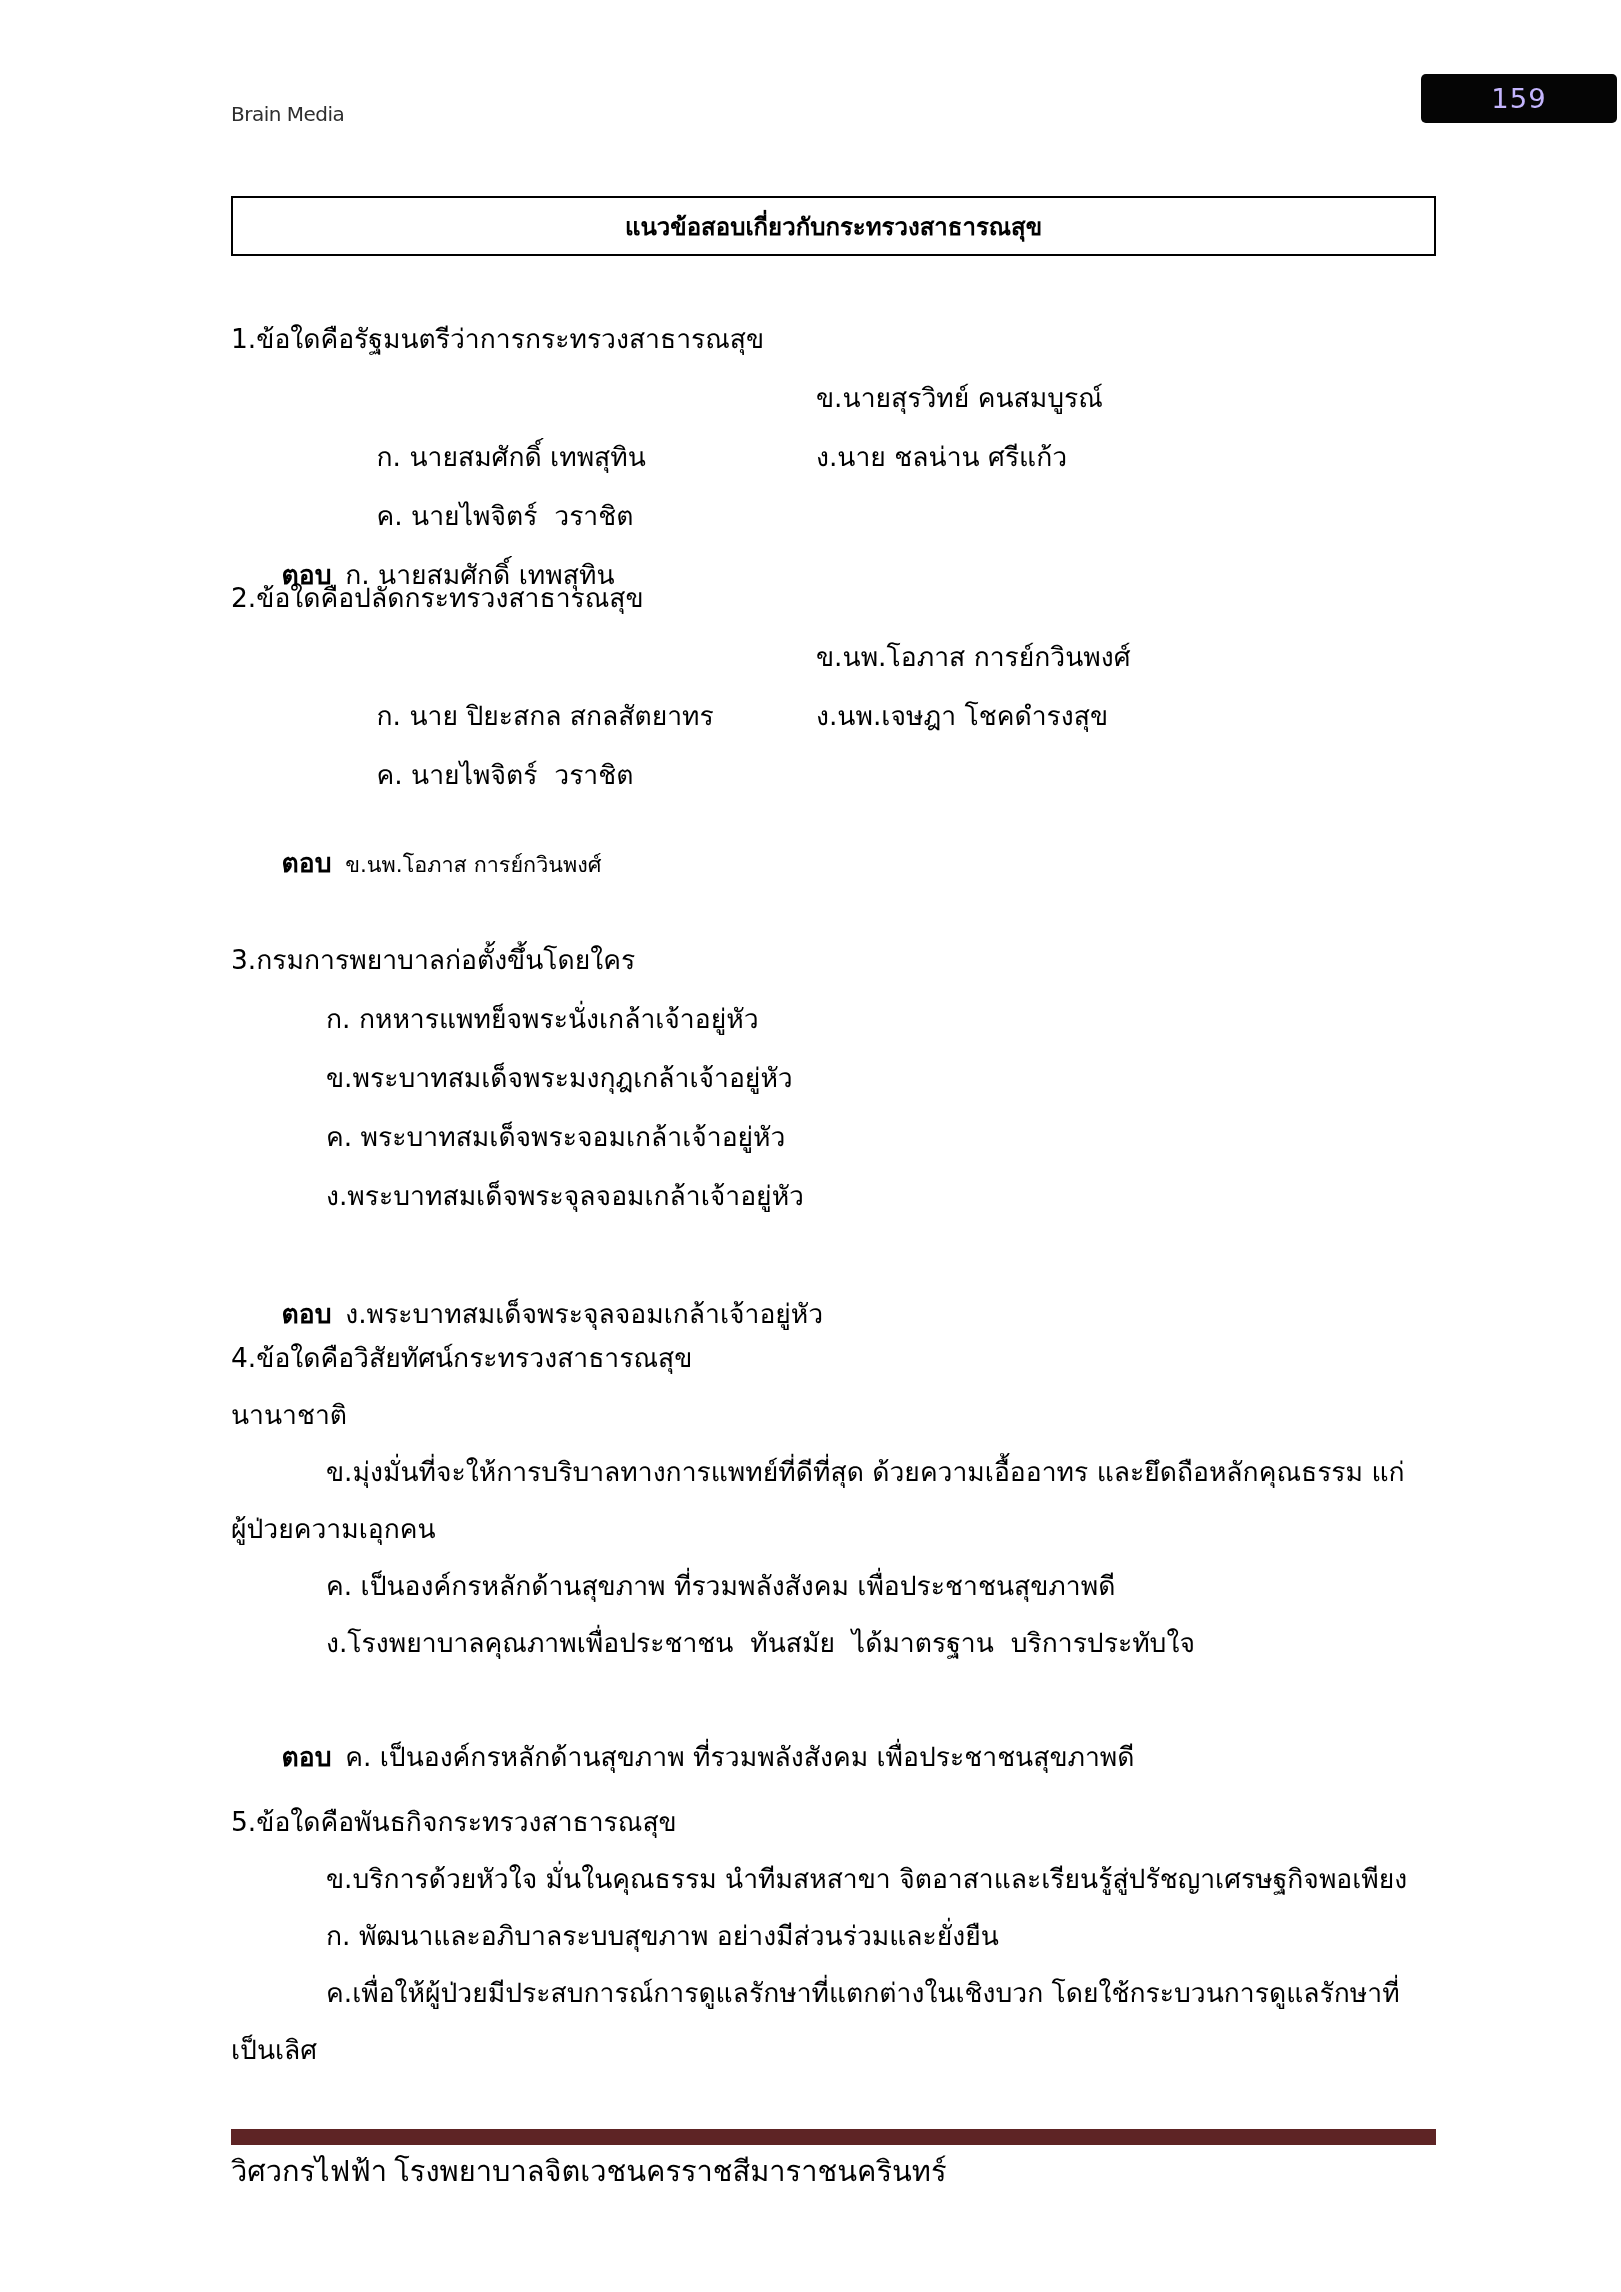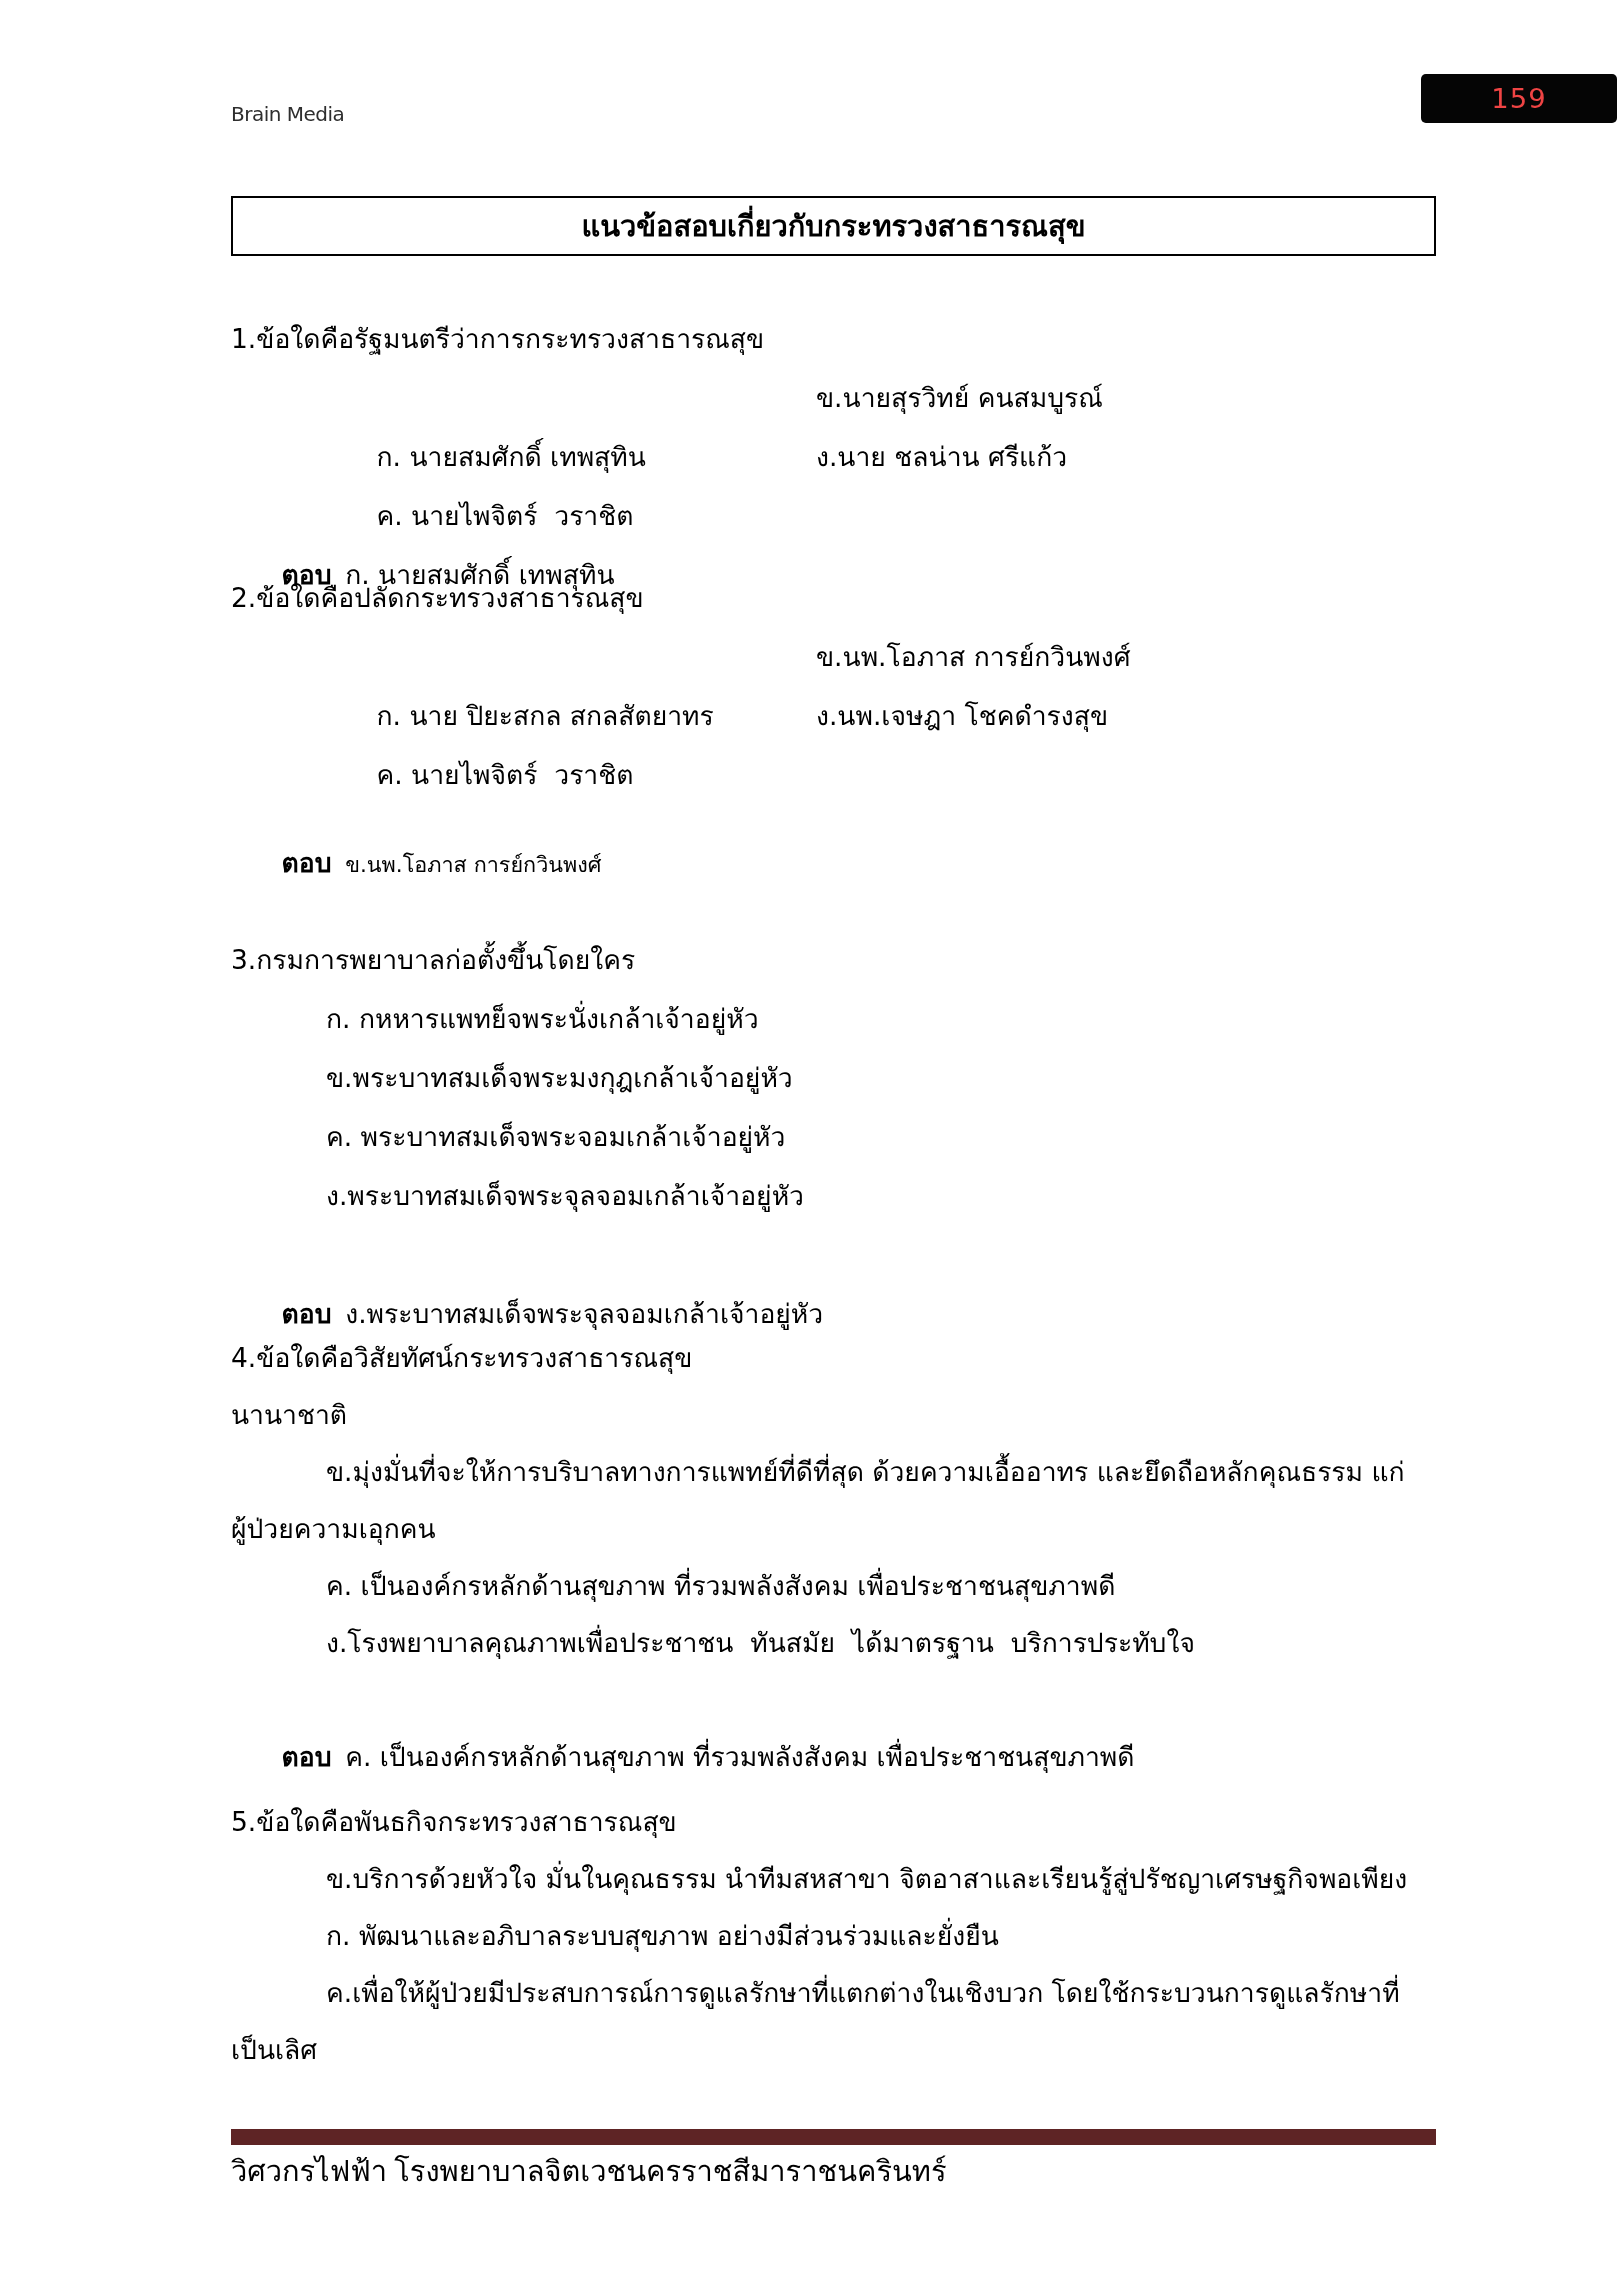--- a/index.html
+++ b/index.html
@@ -23,21 +23,21 @@
     border-radius:4.9px;
     display:flex;align-items:center;justify-content:center;
   }
   .page-number-box span{font-size:27.4px;letter-spacing:1px;}
   
   .title-box{
     position:absolute;left:231px;top:196px;width:1205px;height:60px;
     border:2.9px solid #000;box-sizing:border-box;
     display:flex;align-items:center;justify-content:center;
   }
-  .title-box .title{font-size:29px;font-weight:bold;white-space:pre;}
+  .title-box .title{font-size:24px;font-weight:bold;white-space:pre;}
   
   .qblock{
     position:absolute;left:231px;width:1205px;
     font-size:26.5px;
   }
   .lh60 .line{height:59px;line-height:59px;}
   .lh58 .line{height:57px;line-height:57px;}
   .line{white-space:pre;overflow:visible;}
   .line.wrapline{white-space:pre-wrap;}
   .row{position:relative;}
@@ -58,21 +58,21 @@
     white-space:pre;
   }
 </style>
 </head>
 <body>
 
 <div class="page">
 
   <div class="brand">Brain Media</div>
   <div class="page-number-box" style="background: rgb(5, 5, 5);">
-    <span style="color: #ef4444;">159</span>
+    <span style="color: #c4b5fd;">159</span>
   </div>
 
   <div class="title-box">
     <span class="title">แนวข้อสอบเกี่ยวกับกระทรวงสาธารณสุข</span>
   </div>
 
   <div class="qblock lh60" style="top:309px">
     <div class="line">1.ข้อใดคือรัฐมนตรีว่าการกระทรวงสาธารณสุข</div>
     <div class="line row">
       <span class="c1">ก. นายสมศักดิ์ เทพสุทิน</span>

